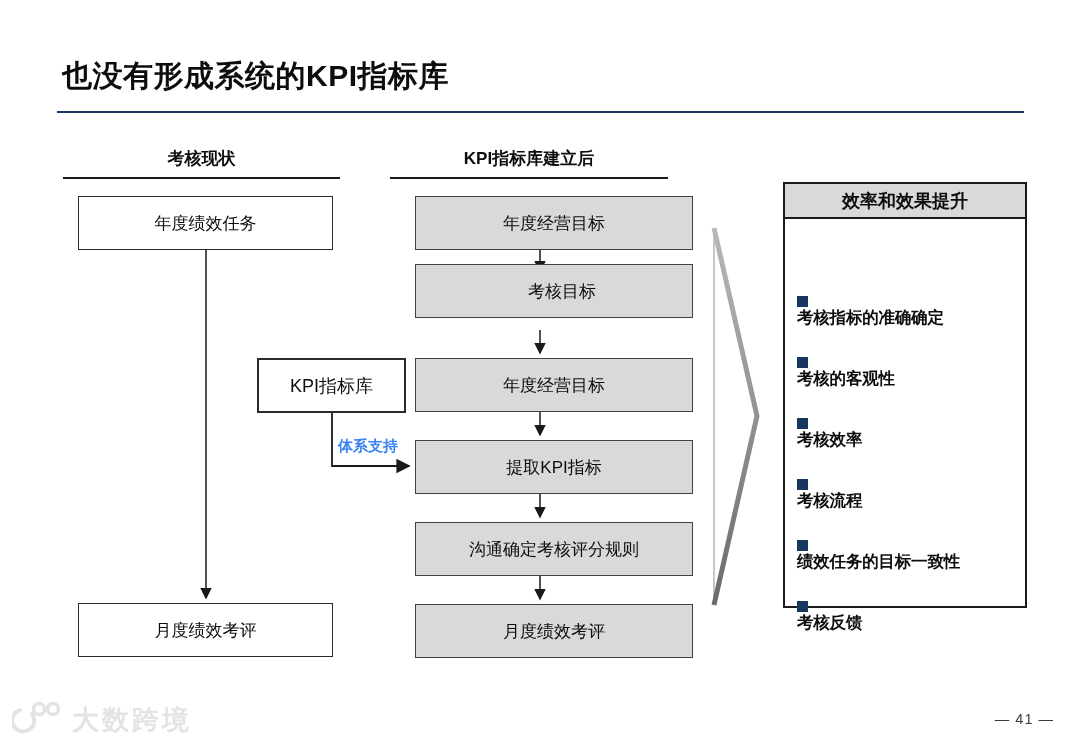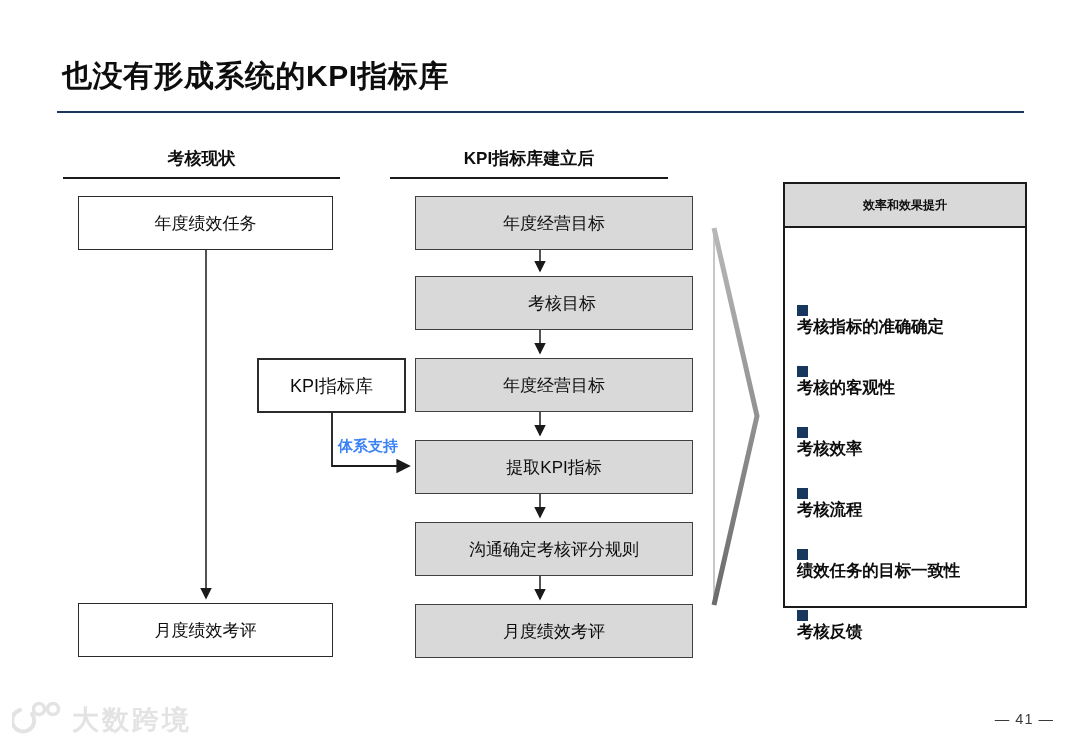--- a/index.html
+++ b/index.html
@@ -25,22 +25,22 @@
     font-size:17px;color:#0d0d0d;
   }
   .gray{background:var(--boxfill,#d9d9d9);border-color:#404040;}
   .left-col{left:78px;width:255px;height:54px;}
   .mid-col{left:415px;width:278px;height:54px;}
   .lib-box{left:257px;top:358px;width:149px;height:55px;border-width:2px;font-size:18px;}
   .conn-label{left:338px;top:437px;font-size:15px;font-weight:bold;color:#3b82f6;}
   
   .panel{left:783px;top:182px;width:244px;height:426px;box-sizing:border-box;border:2px solid #1a1a1a;background:#fff;}
   .panel-header{
-    box-sizing:border-box;height:44px;background:var(--boxfill,#d9d9d9);border-bottom:2px solid #1a1a1a;
-    display:flex;align-items:center;justify-content:center;font-size:12px;font-weight:bold;color:#0d0d0d;
+    box-sizing:border-box;height:35px;background:var(--boxfill,#d9d9d9);border-bottom:2px solid #1a1a1a;
+    display:flex;align-items:center;justify-content:center;font-size:18px;font-weight:bold;color:#0d0d0d;
   }
   .panel-body{padding:73px 10px 0 12px;}
   .benefit{display:flex;align-items:flex-start;margin-bottom:26px;line-height:20px;flex-direction:column;}
   .bullet-sq{flex:0 0 auto;width:11px;height:11px;margin:4px 2px 0 0;background:var(--bullet,#17375e);}
   .benefit-text{font-size:16.5px;font-weight:bold;color:#0d0d0d;letter-spacing:-0.2px;}
   
   .overlay{left:0;top:0;pointer-events:none;}
   
   .watermark{left:12px;top:700px;display:flex;align-items:center;color:#e3e3e3;}
   .watermark-text{font-size:27px;font-weight:bold;letter-spacing:3px;color:#e3e3e3;}
@@ -89,21 +89,21 @@
   <div class="abs fbox left-col" style="top:196px;">
     <span>年度绩效任务</span>
   </div>
   <div class="abs fbox left-col" style="top:603px;">
     <span>月度绩效考评</span>
   </div>
 
   <div class="abs fbox mid-col gray" style="top:196px;">
     <span>年度经营目标</span>
   </div>
-  <div class="abs fbox mid-col gray" style="top:276px;padding-left:16px;">
+  <div class="abs fbox mid-col gray" style="top:264px;padding-left:16px;">
     <span>考核目标</span>
   </div>
   <div class="abs fbox mid-col gray" style="top:358px;">
     <span>年度经营目标</span>
   </div>
   <div class="abs fbox mid-col gray" style="top:440px;">
     <span>提取KPI指标</span>
   </div>
   <div class="abs fbox mid-col gray" style="top:522px;">
     <span>沟通确定考核评分规则</span>

